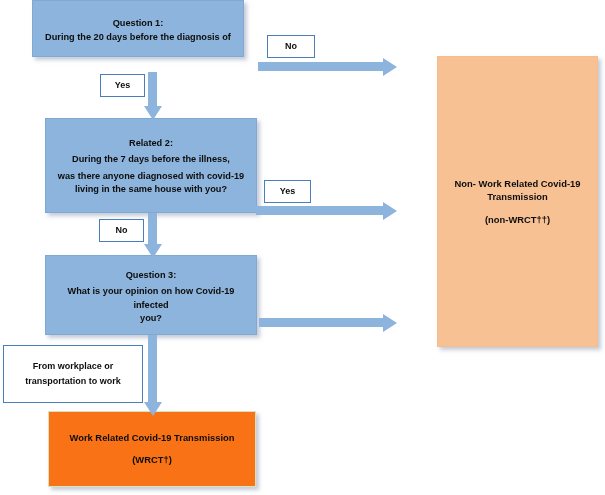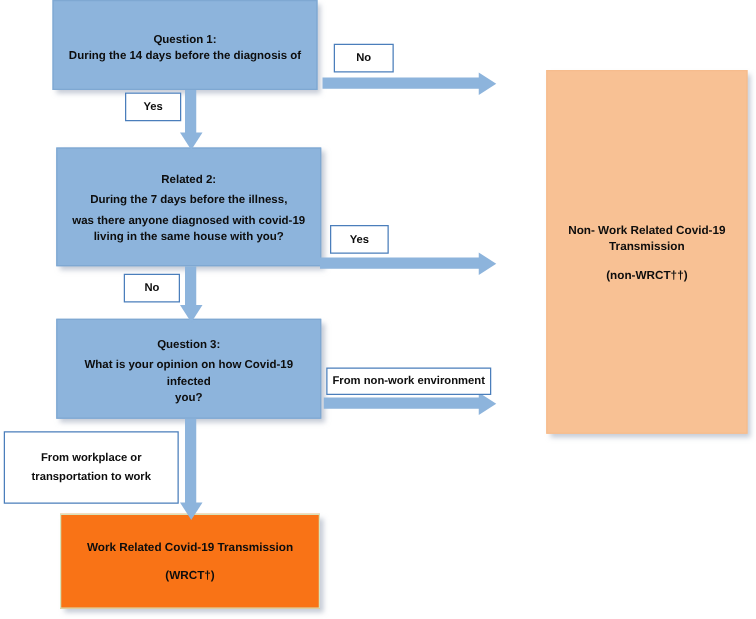--- a/index.html
+++ b/index.html
@@ -104,23 +104,23 @@
     border-left: 9px solid transparent;
     border-right: 9px solid transparent;
     border-top: 14px solid #8DB4DC;
   }
 </style>
 </head>
 <body>
 
 <div id="canvas">
 
-  <div class="node node-blue" style="left:42px; top:0px; width:212px; height:72px; padding:4px 8px 0 8px;">
+  <div class="node node-blue" style="left:32px; top:0px; width:212px; height:57px; padding:4px 8px 0 8px;">
     <span class="ln">Question 1:</span>
-    <span class="ln">During the 14 days before the diagnosis of</span>
+    <span class="ln">During the 20 days before the diagnosis of</span>
   </div>
 
   <div class="arrow-h" style="left:258px; top:62px; width:126px;"></div>
   <div class="label-box" style="left:267px; top:35px; width:48px; height:23px;">
     <span>No</span>
   </div>
 
   <div class="arrow-v" style="left:148px; top:72px; height:35px;"></div>
   <div class="label-box" style="left:100px; top:74px; width:45px; height:23px;">
     <span>Yes</span>
@@ -143,23 +143,20 @@
     <span>No</span>
   </div>
 
   <div class="node node-blue" style="left:45px; top:255px; width:212px; height:80px; padding:4px 6px 0 6px;">
     <span class="ln" style="margin-bottom:3px;">Question 3:</span>
     <span class="ln">What is your opinion on how Covid-19 infected</span>
     <span class="ln">you?</span>
   </div>
 
   <div class="arrow-h" style="left:259px; top:318px; width:125px;"></div>
-  <div class="label-box" style="left:261px; top:294px; width:132px; height:22px;">
-    <span>From non-work environment</span>
-  </div>
 
   <div class="arrow-v" style="left:148px; top:335px; height:68px;"></div>
   <div class="label-box" style="left:3px; top:345px; width:140px; height:58px;">
     <span>From workplace or</span>
     <span>transportation to work</span>
   </div>
 
   <div class="node node-orange" style="left:437px; top:56px; width:161px; height:291px; padding:16px 6px;">
     <span class="ln">Non- Work Related Covid-19</span>
     <span class="ln">Transmission</span>

